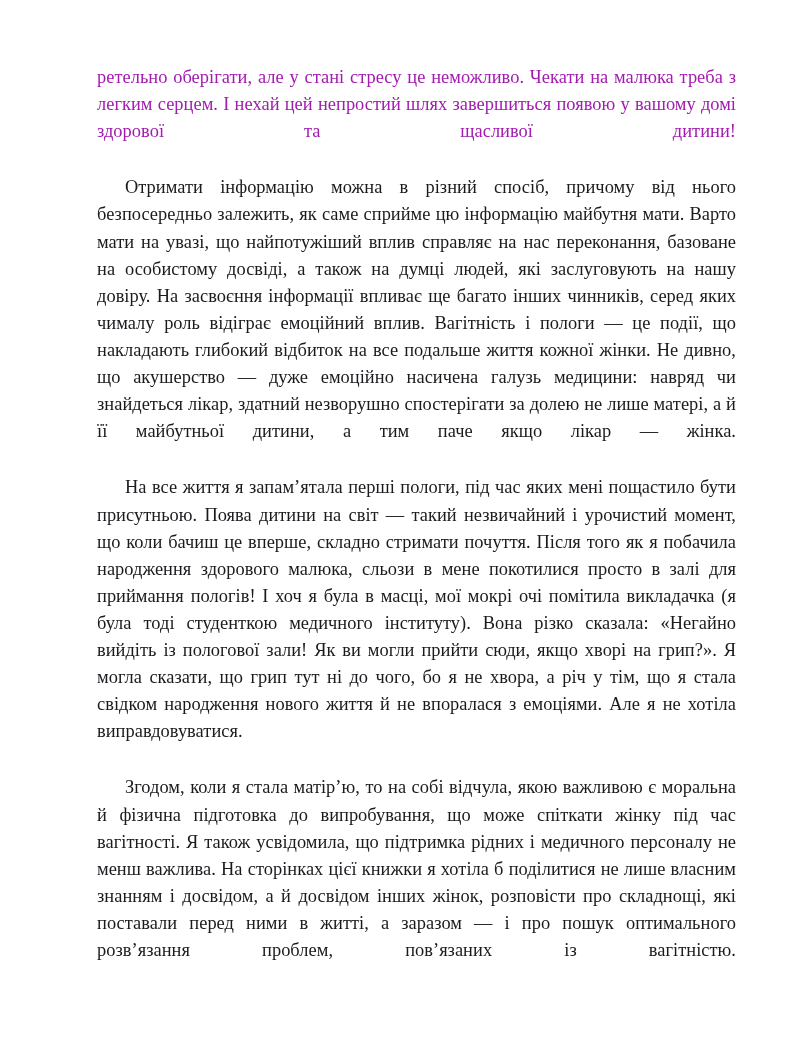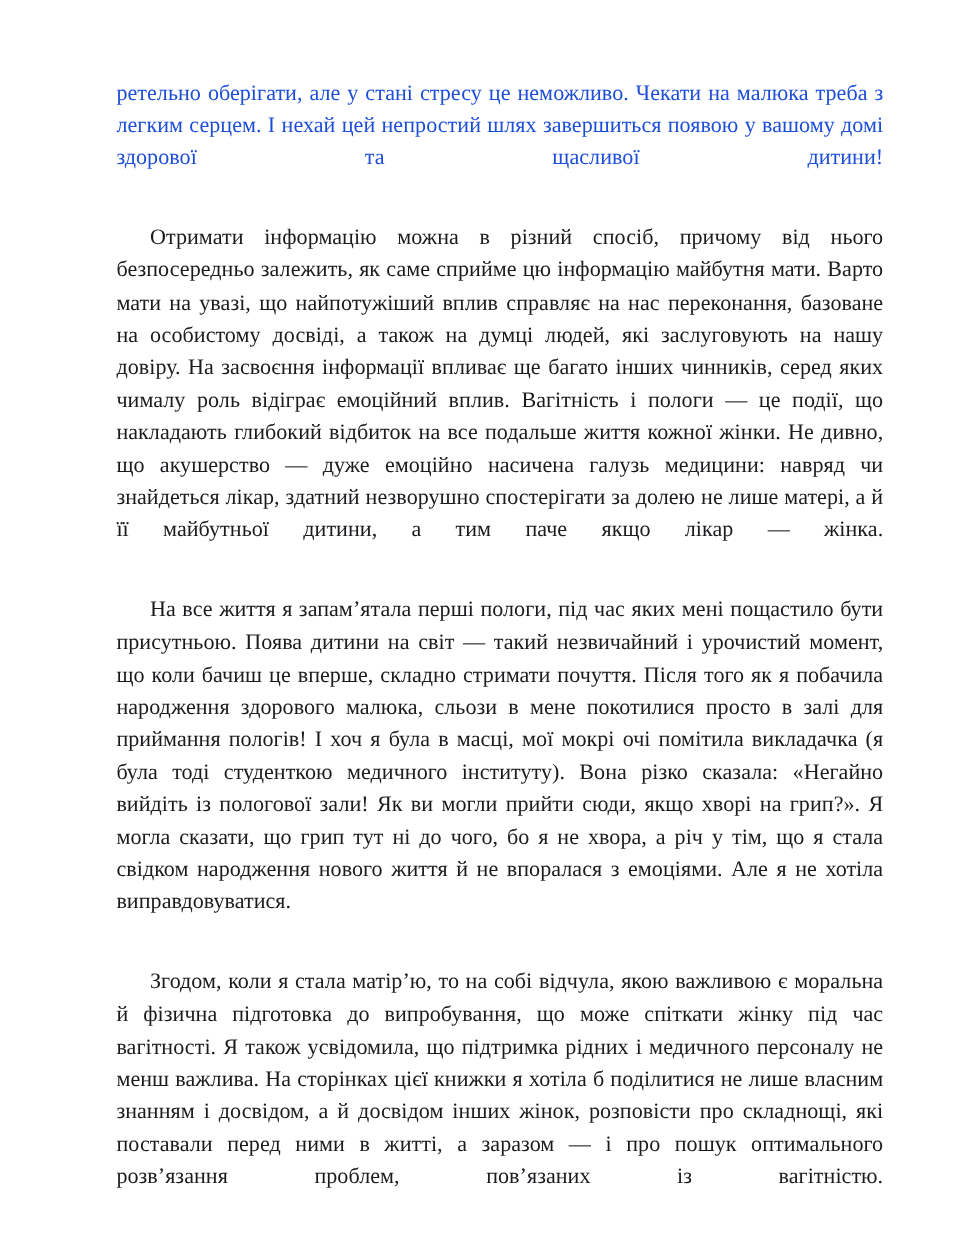--- a/index.html
+++ b/index.html
@@ -32,35 +32,35 @@
     text-justify: inter-word;
     font-size: 18.4px;
     line-height: 27.1px;
     color: #1b1b1f;
     hyphens: manual;
     -webkit-hyphens: manual;
     word-spacing: 0.01em;
     letter-spacing: 0.002em;
   }
   .para + .para {
-    margin-top: 12px;
+    margin-top: 2px;
   }
   .indent {
     text-indent: 28px;
   }
   
   .para::after {
     content: "";
     display: inline-block;
     width: 100%;
   }
 </style>
 </head>
 <body>
 
 <div class="page" style="background: rgb(255, 255, 255);">
   <div class="text-block">
-    <p class="para" style="color: #1d4ed8;">ретельно оберігати, але у стані стресу це неможливо. Чекати на малюка треба з легким серцем. І нехай цей непростий шлях завершиться появою у вашому домі здорової та щасливої дитини!</p>
+    <p class="para" style="color: #a21caf;">ретельно оберігати, але у стані стресу це неможливо. Чекати на малюка треба з легким серцем. І нехай цей непростий шлях завершиться появою у вашому домі здорової та щасливої дитини!</p>
     <p class="para indent" style="color: rgb(27, 27, 31);">Отримати інформацію можна в різний спосіб, причому від нього безпосередньо залежить, як саме сприйме цю інформацію майбутня мати. Варто мати на увазі, що найпотужіший вплив справляє на нас переконання, базоване на особистому досвіді, а також на думці людей, які заслуговують на нашу довіру. На засвоєння інформації впливає ще багато інших чинників, серед яких чималу роль відіграє емоційний вплив. Вагітність і пологи — це події, що накладають глибокий відбиток на все подальше життя кожної жінки. Не дивно, що акушерство — дуже емоційно насичена галузь медицини: навряд чи знайдеться лікар, здатний незворушно спостерігати за долею не лише матері, а й її майбутньої дитини, а тим паче якщо лікар — жінка.</p>
     <p class="para indent" style="color: rgb(27, 27, 31);">На все життя я запам’ятала перші пологи, під час яких мені пощастило бути присутньою. Поява дитини на світ — такий незвичайний і урочистий момент, що коли бачиш це вперше, складно стримати почуття. Після того як я побачила народження здорового малюка, сльози в мене покотилися просто в залі для приймання пологів! І хоч я була в масці, мої мокрі очі помітила викладачка (я була тоді студенткою медичного інституту). Вона різко сказала: «Негайно вийдіть із пологової зали! Як ви могли прийти сюди, якщо хворі на грип?». Я могла сказати, що грип тут ні до чого, бо я не хвора, а річ у тім, що я стала свідком народження нового життя й не впоралася з емоціями. Але я не хотіла виправдовуватися.</p>
     <p class="para indent" style="color: rgb(27, 27, 31);">Згодом, коли я стала матір’ю, то на собі відчула, якою важливою є моральна й фізична підготовка до випробування, що може спіткати жінку під час вагітності. Я також усвідомила, що підтримка рідних і медичного персоналу не менш важлива. На сторінках цієї книжки я хотіла б поділитися не лише власним знанням і досвідом, а й досвідом інших жінок, розповісти про складнощі, які поставали перед ними в житті, а заразом — і про пошук оптимального розв’язання проблем, пов’язаних із вагітністю.</p>
   </div>
 </div>
 
 </body></html>

